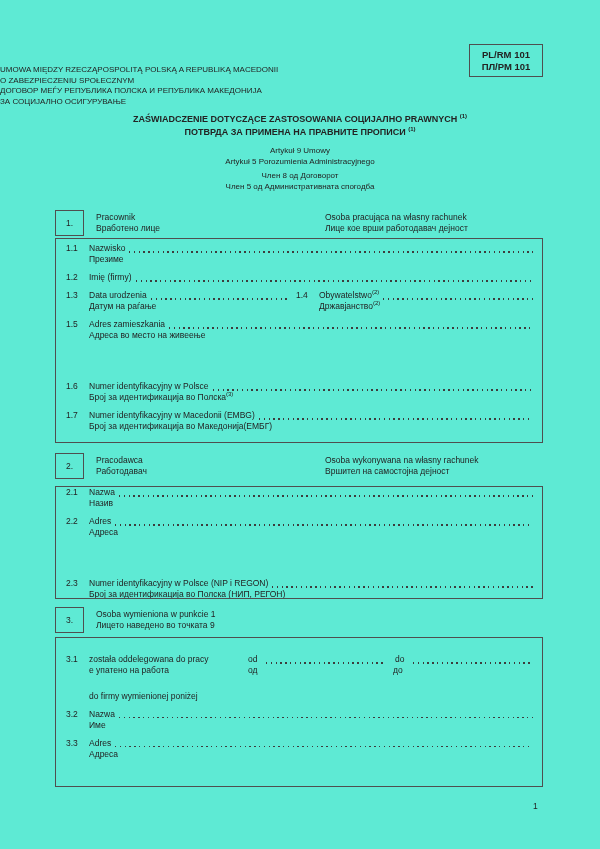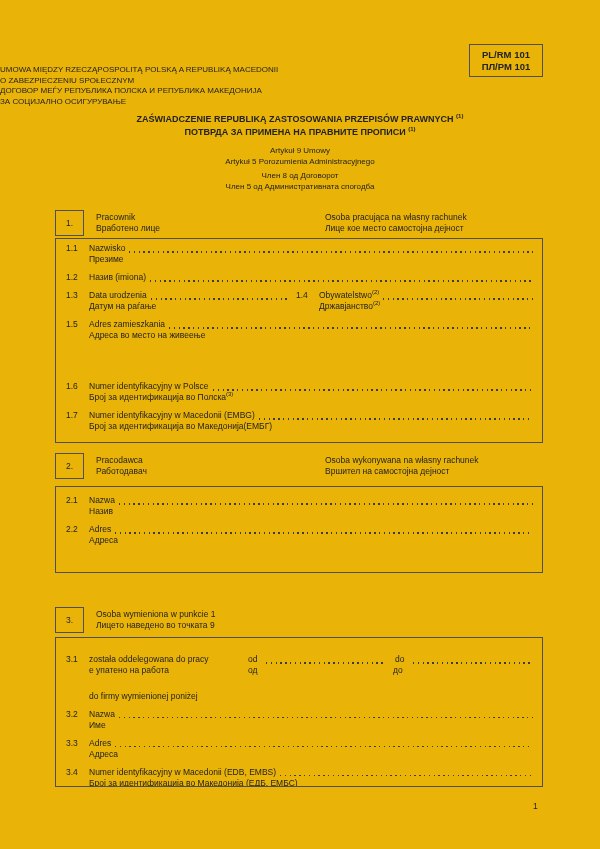--- a/index.html
+++ b/index.html
@@ -1,20 +1,20 @@
 <!DOCTYPE html>
 <html><head>
 <meta charset="utf-8">
 <style>
   html,body{margin:0;padding:0;background:#e8e8e8;}
   .page{
     position:relative;
     width:600px;height:849px;
     margin:0 auto;
-    background:#eab308;
+    background:#5eead4;
     font-family:"Liberation Sans","DejaVu Sans",sans-serif;
     color:#232323;
     font-size:8.5px;
     overflow:hidden;
   }
   
   .code-box{
     position:absolute;left:469px;top:44px;width:74px;height:33px;
     border:1px solid #4f4f4f;box-sizing:border-box;
     display:flex;flex-direction:column;align-items:center;justify-content:center;
@@ -46,21 +46,21 @@
   }
   .t-left{position:absolute;left:41px;top:2px;line-height:11px;}
   .t-right{position:absolute;left:270px;top:2px;line-height:11px;}
   
   .bigbox{
     position:absolute;left:55px;width:488px;
     border:1px solid #4f4f4f;box-sizing:border-box;
     padding:0 8px 0 10px;overflow:hidden;
   }
   #box-s1{top:238px;height:205px;padding-top:4px;}
-  #box-s2{top:486px;height:87px;padding-top:8px;}
+  #box-s2{top:486px;height:113px;}
   #box-s3{top:637px;height:150px;padding-top:16px;}
   
   .frow{margin-top:7px;}
   .frow.first{margin-top:0;}
   .l1{display:flex;align-items:flex-end;line-height:11px;}
   .l2{margin-left:23px;line-height:11px;}
   .l2.flexline{display:flex;}
   .rnum{width:23px;flex:0 0 auto;}
   .lbl{flex:0 0 auto;white-space:nowrap;}
   .dots{flex:1 1 auto;position:relative;height:11px;min-width:8px;}
@@ -90,60 +90,60 @@
   </div>
 
   <div class="agreement">
     <div>UMOWA MIĘDZY RZECZĄPOSPOLITĄ POLSKĄ A REPUBLIKĄ MACEDONII</div>
     <div>O ZABEZPIECZENIU SPOŁECZNYM</div>
     <div>ДОГОВОР МЕЃУ РЕПУБЛИКА ПОЛСКА И РЕПУБЛИКА МАКЕДОНИЈА</div>
     <div>ЗА СОЦИЈАЛНО ОСИГУРУВАЊЕ</div>
   </div>
 
   <div class="form-title">
-    <div><span>ZAŚWIADCZENIE REPUBLIKĄ ZASTOSOWANIA PRZEPISÓW PRAWNYCH </span><sup class="sup">(1)</sup></div>
+    <div><span>ZAŚWIADCZENIE DOTYCZĄCE ZASTOSOWANIA СОЦИЈАЛНО PRAWNYCH </span><sup class="sup">(1)</sup></div>
     <div><span>ПОТВРДА ЗА ПРИМЕНА НА ПРАВНИТЕ ПРОПИСИ </span><sup class="sup">(1)</sup></div>
   </div>
 
   <div class="articles-pl">
     <div>Artykuł 9 Umowy</div>
     <div>Artykuł 5 Porozumienia Administracyjnego</div>
   </div>
   <div class="articles-mk">
     <div>Член 8 од Договорот</div>
     <div>Член 5 од Административната спогодба</div>
   </div>
 
   <div class="shead" style="top:210px">
     <div class="numbox">1.</div>
     <div class="t-left">
       <div>Pracownik</div>
       <div>Вработено лице</div>
     </div>
     <div class="t-right">
       <div>Osoba pracująca na własny rachunek</div>
-      <div>Лице кое место самостојна дејност</div>
+      <div>Лице кое врши работодавач дејност</div>
     </div>
   </div>
 
   <div class="bigbox" id="box-s1">
 
     <div class="frow first">
       <div class="l1">
         <span class="rnum">1.1</span>
         <span class="lbl">Nazwisko</span>
         <span class="dots"></span>
       </div>
       <div class="l2">Презиме</div>
     </div>
 
     <div class="frow">
       <div class="l1">
         <span class="rnum">1.2</span>
-        <span class="lbl">Назив (imiona)</span>
+        <span class="lbl">Imię (firmy)</span>
         <span class="dots"></span>
       </div>
     </div>
 
     <div class="frow">
       <div class="l1">
         <span class="seg">
           <span class="rnum">1.3</span>
           <span class="lbl">Data urodzenia</span>
           <span class="dots"></span>
@@ -272,25 +272,17 @@
 
     <div class="frow">
       <div class="l1">
         <span class="rnum">3.3</span>
         <span class="lbl">Adres</span>
         <span class="dots"></span>
       </div>
       <div class="l2">Адреса</div>
     </div>
 
-    <div class="frow">
-      <div class="l1">
-        <span class="rnum">3.4</span>
-        <span class="lbl">Numer identyfikacyjny w Macedonii (EDB, EMBS)</span>
-        <span class="dots"></span>
-      </div>
-      <div class="l2">Број за идентификација во Македонија (ЕДБ, ЕМБС)</div>
-    </div>
   </div>
 
   <div class="page-num">1</div>
 
 </div>
 
 </body></html>

